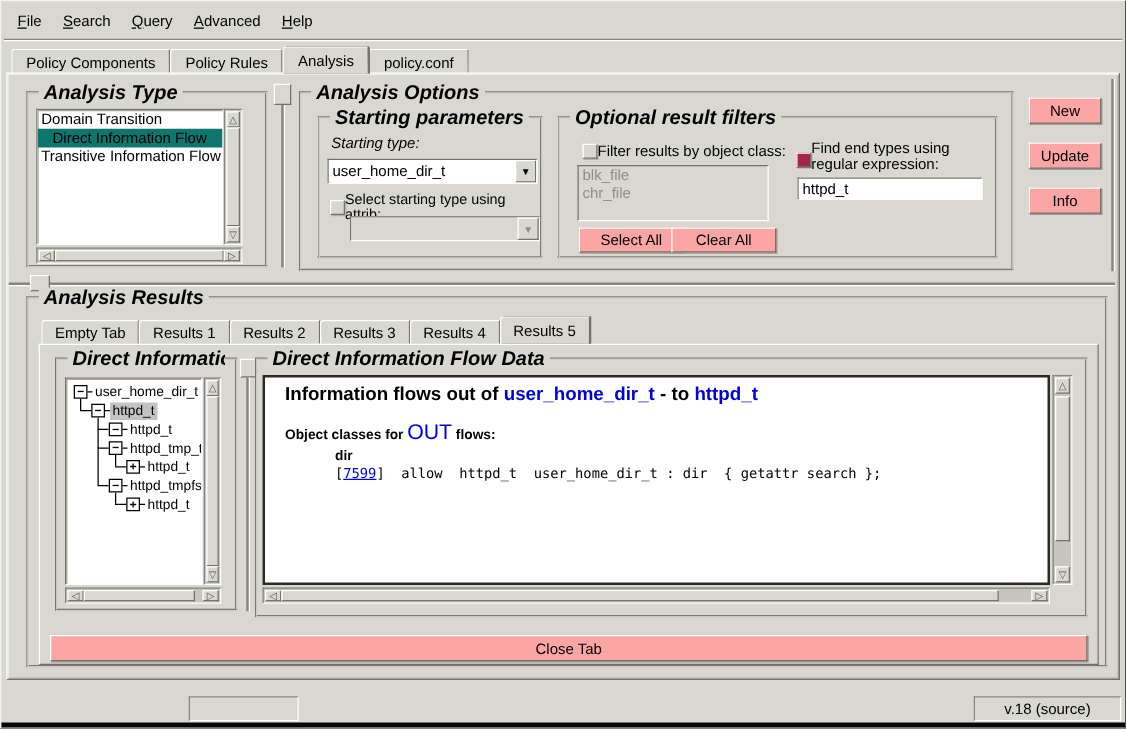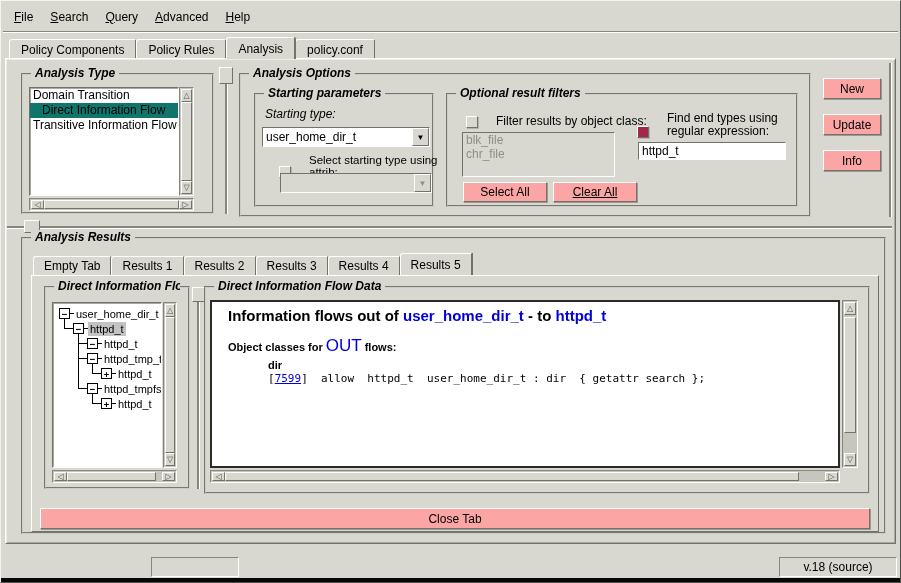--- a/index.html
+++ b/index.html
@@ -24,21 +24,21 @@
     box-shadow:1px 1px 0 #9a9a92; display:flex; align-items:center; justify-content:center; }
   .sunken { border-top:1px solid #72726a; border-left:1px solid #72726a;
     border-bottom:1px solid #ffffff; border-right:1px solid #ffffff; }
   .white-box { background:#ffffff; border-top:1px solid #72726a; border-left:1px solid #72726a;
     border-bottom:1px solid #fff; border-right:1px solid #fff;
     box-shadow:inset 1px 1px 0 #a8a8a0; overflow:hidden; }
 
   
   .frame { position:absolute; border:2px groove #ccccc4; }
   .frame-label { position:absolute; top:-9px; left:8px; background:#d8d8d0; padding:0 4px;
-    font-weight:bold; font-style:italic; font-size:12px; white-space:nowrap; }
+    font-weight:bold; font-style:italic; font-size:16px; white-space:nowrap; }
 
   
   .menubar { left:2px; top:2px; right:2px; height:28px; display:flex; align-items:center;
     padding-left:11px; column-gap:17px; }
   .menu-item { cursor:default; }
   .menu-item .u { text-decoration:underline; }
   .menu-sep { left:2px; top:30px; right:2px; height:2px;
     border-top:1px solid #86867e; border-bottom:1px solid #ffffff; }
 
   
@@ -82,21 +82,21 @@
   .combo-arrow::before { content:"▼"; }
   .combo.disabled .field { background:#d8d8d0; }
   .combo.disabled .combo-arrow { color:#8e8e88; }
 
   
   .chk { width:12px; height:12px; background:#d8d8d0; flex:none;
     border-top:1px solid #ffffff; border-left:1px solid #ffffff;
     border-right:1px solid #72726a; border-bottom:1px solid #72726a;
     box-shadow:1px 1px 0 #b4b4ac; }
   .chk.checked { background:#a3264d; }
-  .chk-row { position:absolute; display:flex; align-items:flex-end; gap:18px; }
+  .chk-row { position:absolute; display:flex; align-items:center; gap:0; }
 
   
   .sash-handle { background:#d8d8d0; border-top:1px solid #fff; border-left:1px solid #fff;
     border-right:1px solid #72726a; border-bottom:1px solid #72726a; }
   .vline { width:2px; background:#86867e; box-shadow:1px 0 0 #ffffff; }
   .hline { height:2px; background:#86867e; box-shadow:0 1px 0 #ffffff; }
 
   
   .rtabs { display:flex; align-items:flex-end; height:22px; }
   .rtab { height:19px; padding:0 10px; display:flex; align-items:center; background:#d8d8d0;
@@ -187,21 +187,21 @@
   <div class="frame" style="left:238px;top:72px;width:572px;height:144px;">
     <div class="frame-label">Analysis Options</div>
 
     <div class="frame" style="left:13px;top:18px;width:180px;height:114px;">
       <div class="frame-label">Starting parameters</div>
       <div class="abs" style="left:9px;top:12px;font-style:italic;">Starting type:</div>
       <div class="abs combo white-box" style="left:6px;top:32px;width:168px;height:20px;">
         <input class="entry field" readonly="" value="user_home_dir_t" style="">
         <div class="combo-arrow raised"></div>
       </div>
-      <div class="chk-row" style="left:23px;top:59px;width:168px;">
+      <div class="chk-row" style="left:8px;top:59px;width:168px;">
         <div class="chk"></div>
         <span style="font-size:11.5px;">Select starting type using attrib:</span>
       </div>
       <div class="abs combo disabled sunken" style="left:24px;top:78px;width:152px;height:20px;background:#d8d8d0;">
         <div class="field"></div>
         <div class="combo-arrow raised"></div>
       </div>
     </div>
 
     <div class="frame" style="left:205px;top:18px;width:352px;height:114px;">
@@ -210,21 +210,21 @@
         <div class="chk"></div>
         <span>Filter results by object class:</span>
       </div>
       <div class="abs sunken" style="left:14px;top:37px;width:153px;height:45px;background:#d8d8d0;overflow:hidden;">
         <div class="list-item dim" style="height:14px;line-height:14px;">blk_file</div>
         <div class="list-item dim" style="height:14px;line-height:14px;">chr_file</div>
       </div>
       <div class="abs btn" style="left:15px;top:87px;width:84px;height:20px;">
           <span>Select All</span>
         </div>
-      <div class="abs btn" style="left:105px;top:87px;width:84px;height:20px;text-decoration:underline;">
+      <div class="abs btn" style="left:89px;top:87px;width:84px;height:20px;">
           <span>Clear All</span>
         </div>
 
       <div class="chk-row" style="left:189px;top:17px;width:152px;">
         <div class="chk checked" style="margin-top:5px;"></div>
         <span style="width:132px;line-height:13px;">Find end types using regular expression:</span>
       </div>
       <div class="abs white-box" style="left:190px;top:47px;width:148px;height:18px;">
         <input class="entry" value="httpd_t" style="">
       </div>

